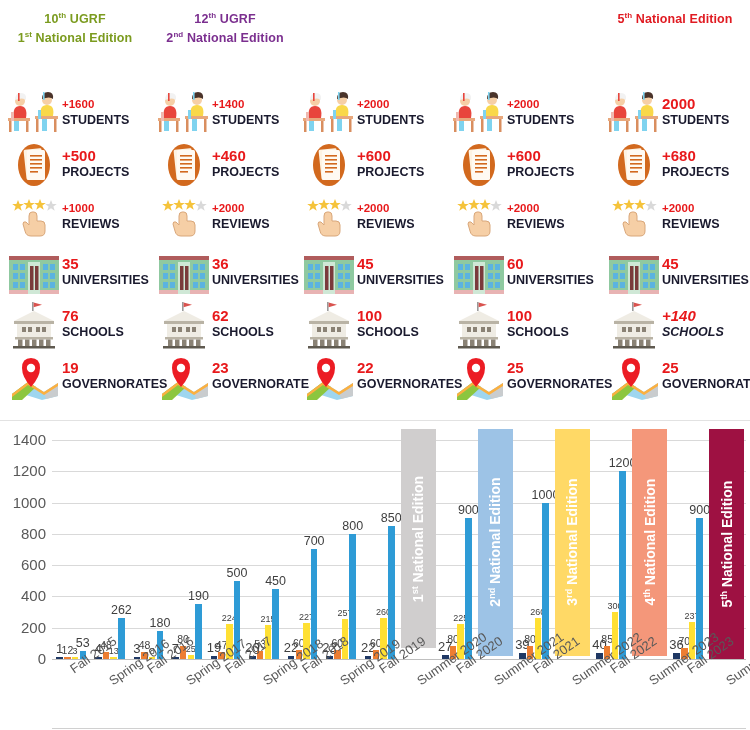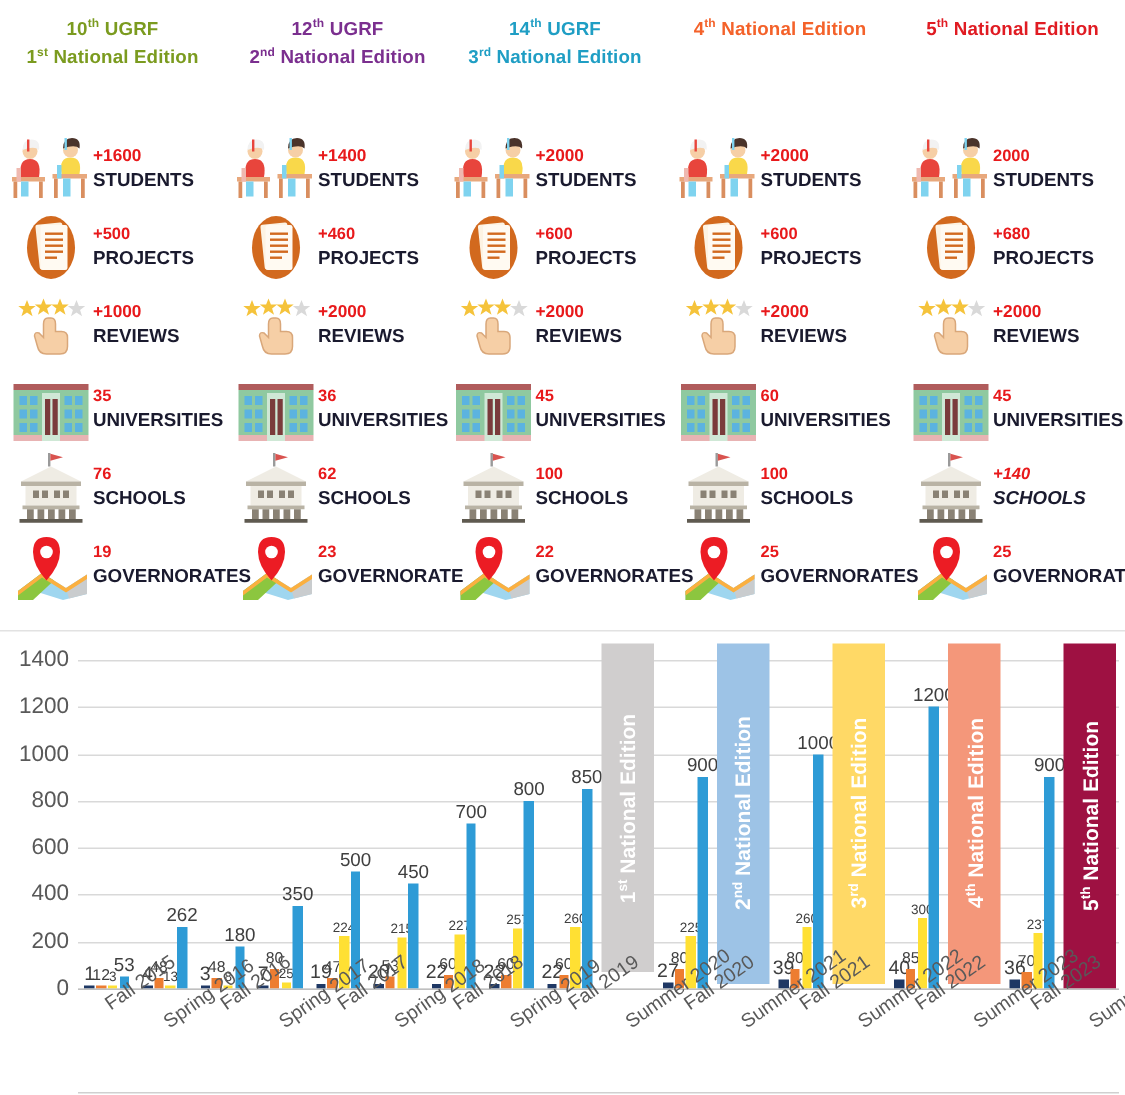--- a/index.html
+++ b/index.html
@@ -52,21 +52,21 @@
   }
   .stat-text {
     position: absolute;
     left: 62px;
     top: 8px;
     white-space: nowrap;
   }
   .stat-value {
     color: #e8191b;
     font-weight: bold;
-    font-size: 11px;
+    font-size: 15px;
     line-height: 16px;
     display: block;
   }
   .stat-value.small { font-size: 11.5px; }
   .stat-label {
     color: #1a1a2e;
     font-weight: bold;
     font-size: 12.5px;
     line-height: 16px;
     display: block;
@@ -466,24 +466,20 @@
         <circle cx="25" cy="16" r="4.2" fill="#ffffff"></circle>
       </svg>
         </span>
         <span class="stat-text">
           <span class="stat-value">23</span>
           <span class="stat-label">GOVERNORATE</span>
         </span>
       </div>
     </div>
     <div class="edition-col c2">
-      <div class="edition-header" style="color: rgb(31, 158, 196);">
-        <span class="line2"><span>14</span><sup>th</sup> <span>UGRF</span></span>
-        <span class="line2"><span>3</span><sup>rd</sup> <span>National Edition</span></span>
-      </div>
       <div class="stat-row" style="position: absolute; left: 0px; top: 88px; width: 150px;">
         <span class="stat-icon">
           <svg class="ic" viewBox="0 0 56 50" xmlns="http://www.w3.org/2000/svg">
         <rect x="2" y="30" width="22" height="3" fill="#e8a87c"></rect>
         <rect x="3" y="33" width="2.5" height="11" fill="#d98e5f"></rect>
         <rect x="20" y="33" width="2.5" height="11" fill="#d98e5f"></rect>
         <rect x="29" y="28" width="23" height="3" fill="#e8a87c"></rect>
         <rect x="30" y="31" width="2.5" height="13" fill="#d98e5f"></rect>
         <rect x="48" y="31" width="2.5" height="13" fill="#d98e5f"></rect>
         <path d="M8 30 q-2-12 6-12 q8 0 6 12 z" fill="#e8453c"></path>
@@ -614,21 +610,20 @@
       </svg>
         </span>
         <span class="stat-text">
           <span class="stat-value">22</span>
           <span class="stat-label">GOVERNORATES</span>
         </span>
       </div>
     </div>
     <div class="edition-col c3">
       <div class="edition-header" style="color: rgb(244, 98, 42);">
-        <span class="line2"><span>4</span><sup>th</sup> <span>National Edition</span></span>
       </div>
       <div class="stat-row" style="position: absolute; left: 0px; top: 88px; width: 150px;">
         <span class="stat-icon">
           <svg class="ic" viewBox="0 0 56 50" xmlns="http://www.w3.org/2000/svg">
         <rect x="2" y="30" width="22" height="3" fill="#e8a87c"></rect>
         <rect x="3" y="33" width="2.5" height="11" fill="#d98e5f"></rect>
         <rect x="20" y="33" width="2.5" height="11" fill="#d98e5f"></rect>
         <rect x="29" y="28" width="23" height="3" fill="#e8a87c"></rect>
         <rect x="30" y="31" width="2.5" height="13" fill="#d98e5f"></rect>
         <rect x="48" y="31" width="2.5" height="13" fill="#d98e5f"></rect>
@@ -962,21 +957,21 @@
         <div class="dlabel dl-s3" style="left: 30.8278px; bottom: 29.1633px;">180</div>
       </div>
       <div class="bargroup" style="left: 115.667px; width: 38.5556px;">
         <div class="bar s0" style="left: 4.47778px; width: 6.5px; height: 2px;"></div>
         <div class="dlabel dl-s0" style="left: 7.72778px; bottom: 3px;">7</div>
         <div class="bar s1" style="left: 12.1778px; width: 6.5px; height: 12.517px;"></div>
         <div class="dlabel dl-s1" style="left: 15.4278px; bottom: 13.517px;">80</div>
         <div class="bar s2" style="left: 19.8778px; width: 6.5px; height: 3.91156px;"></div>
         <div class="dlabel dl-s2" style="left: 23.1278px; bottom: 4.91156px;">25</div>
         <div class="bar s3" style="left: 27.5778px; width: 6.5px; height: 54.7619px;"></div>
-        <div class="dlabel dl-s3" style="left: 30.8278px; bottom: 55.7619px;">350</div>
+        <div class="dlabel dl-s3" style="left: 30.8278px; bottom: 55.7619px;">190</div>
       </div>
       <div class="bargroup" style="left: 154.222px; width: 38.5556px;">
         <div class="bar s0" style="left: 4.47778px; width: 6.5px; height: 2.97279px;"></div>
         <div class="dlabel dl-s0" style="left: 7.72778px; bottom: 3.97279px;">19</div>
         <div class="bar s1" style="left: 12.1778px; width: 6.5px; height: 7.35374px;"></div>
         <div class="dlabel dl-s1" style="left: 15.4278px; bottom: 8.35374px;">47</div>
         <div class="bar s2" style="left: 19.8778px; width: 6.5px; height: 35.0476px;"></div>
         <div class="dlabel dl-s2" style="left: 23.1278px; bottom: 36.0476px;">224</div>
         <div class="bar s3" style="left: 27.5778px; width: 6.5px; height: 78.2313px;"></div>
         <div class="dlabel dl-s3" style="left: 30.8278px; bottom: 79.2313px;">500</div>

